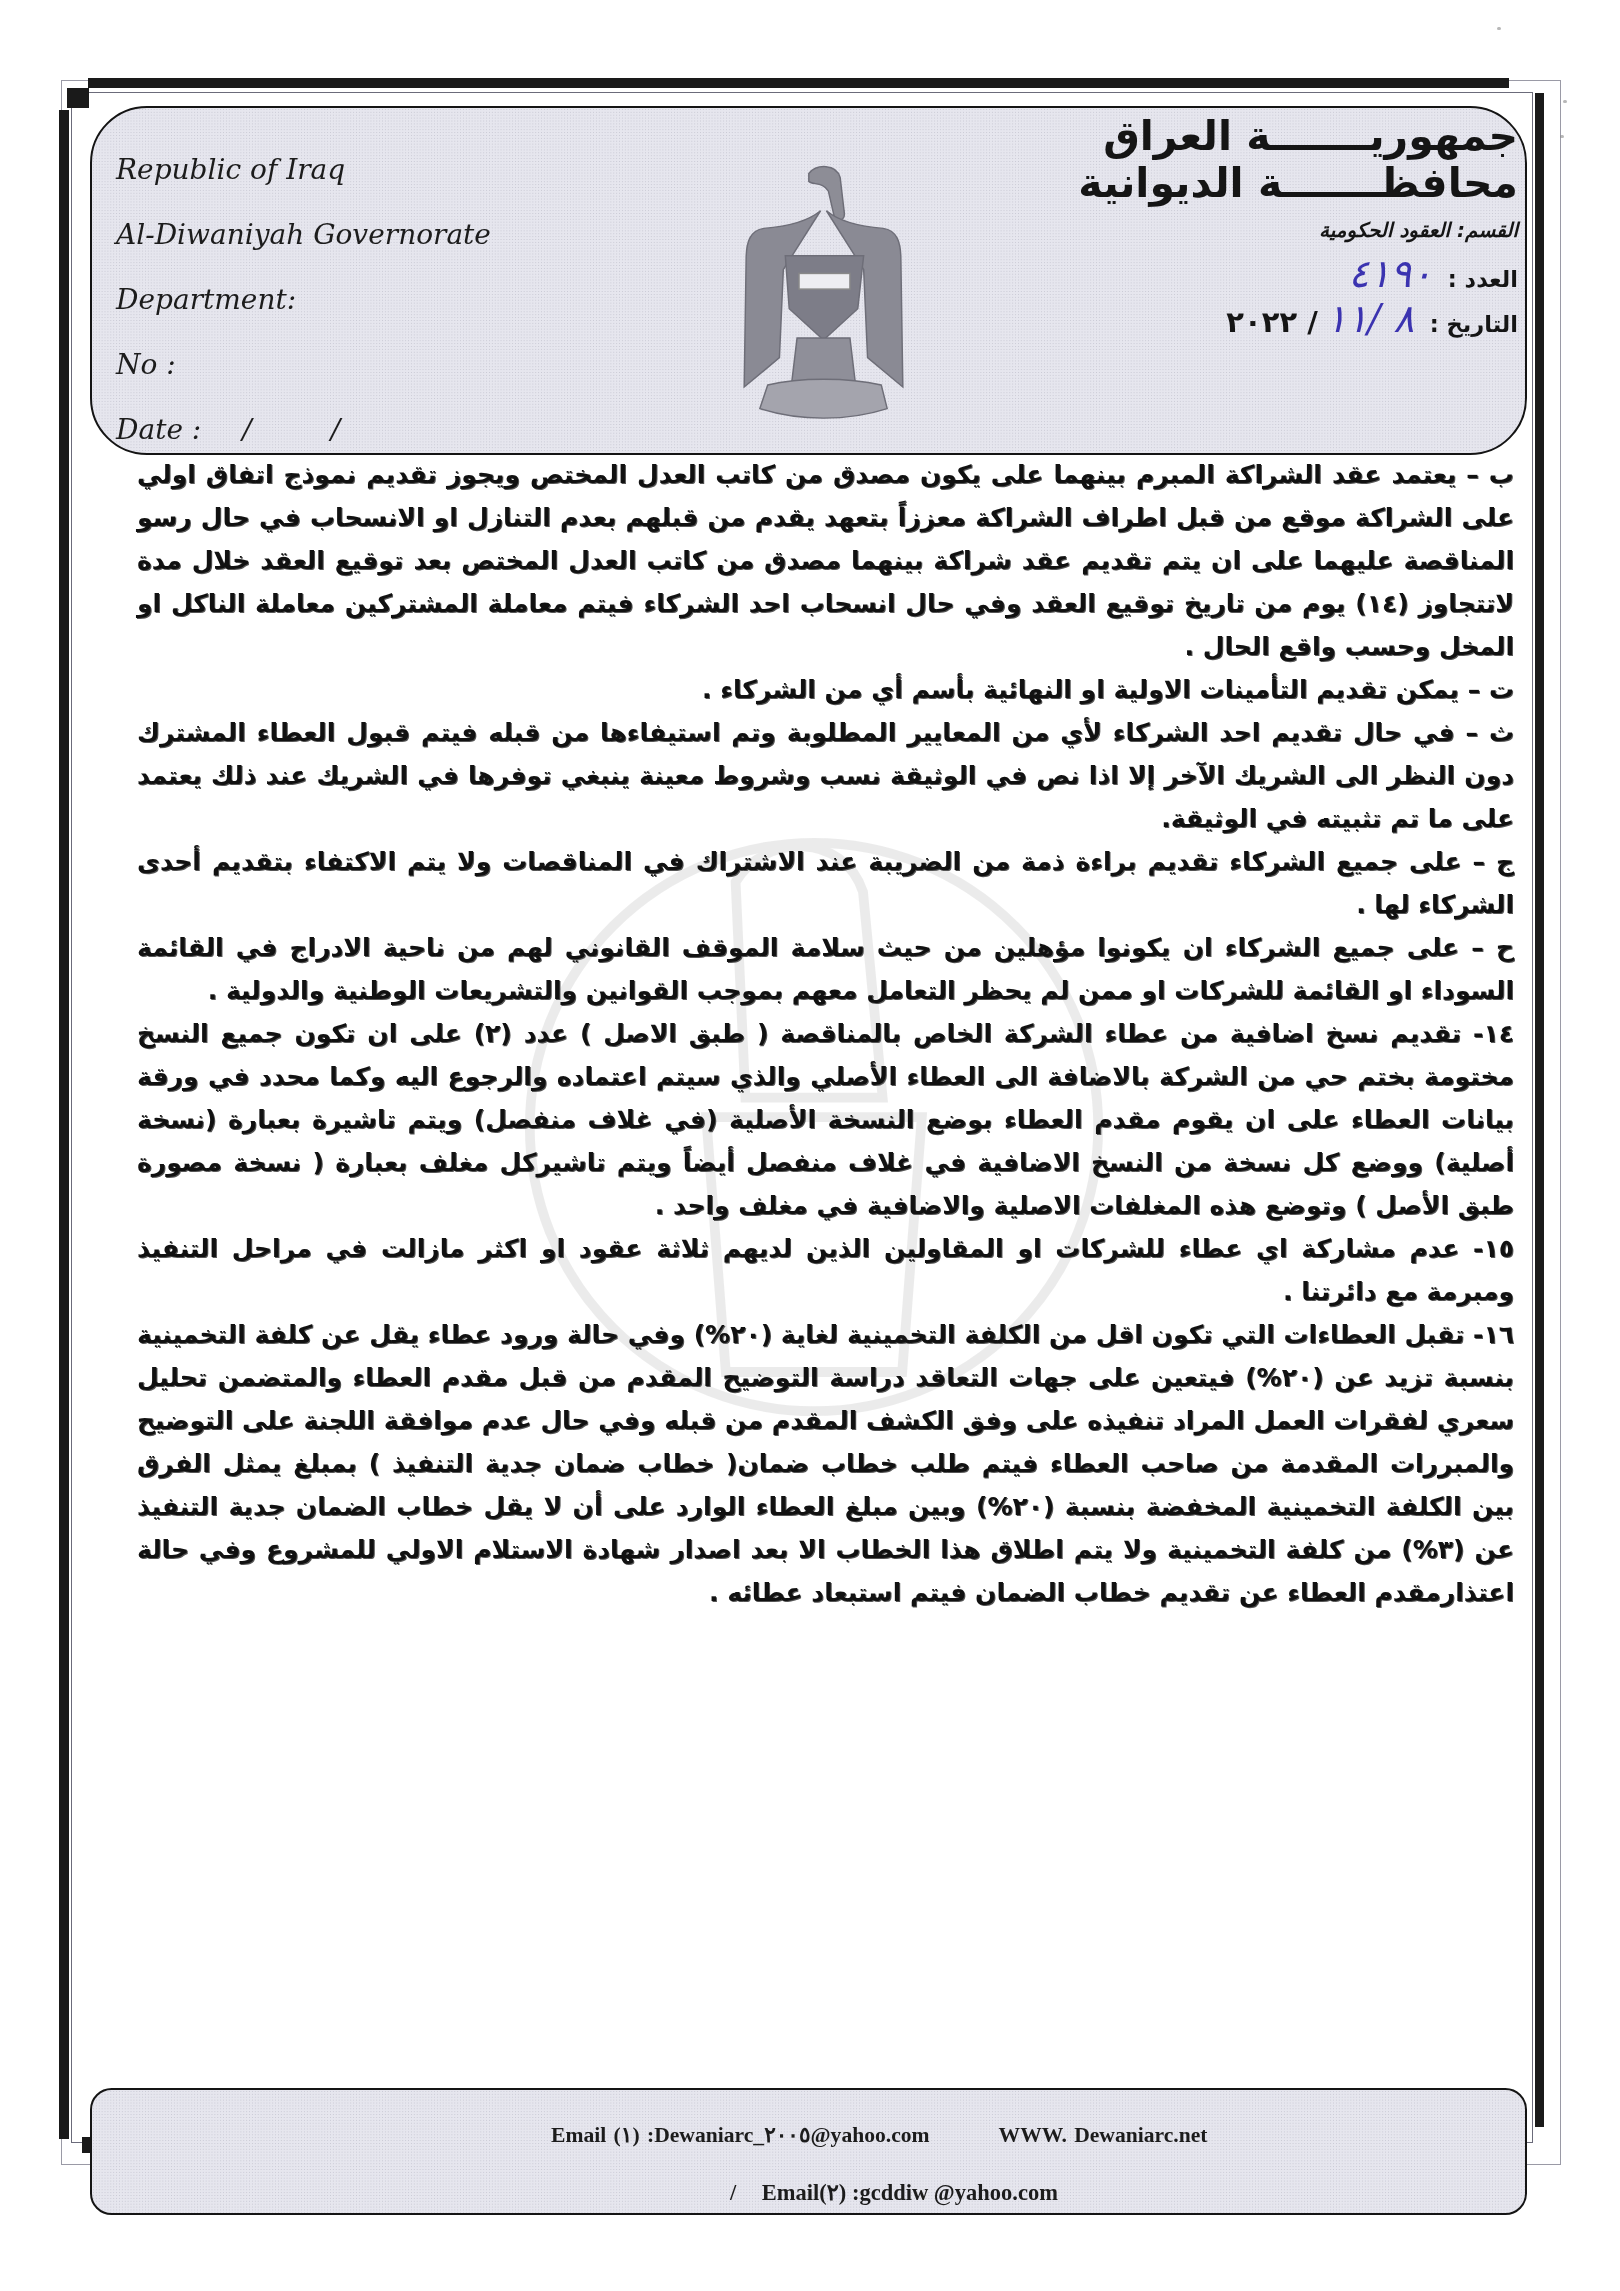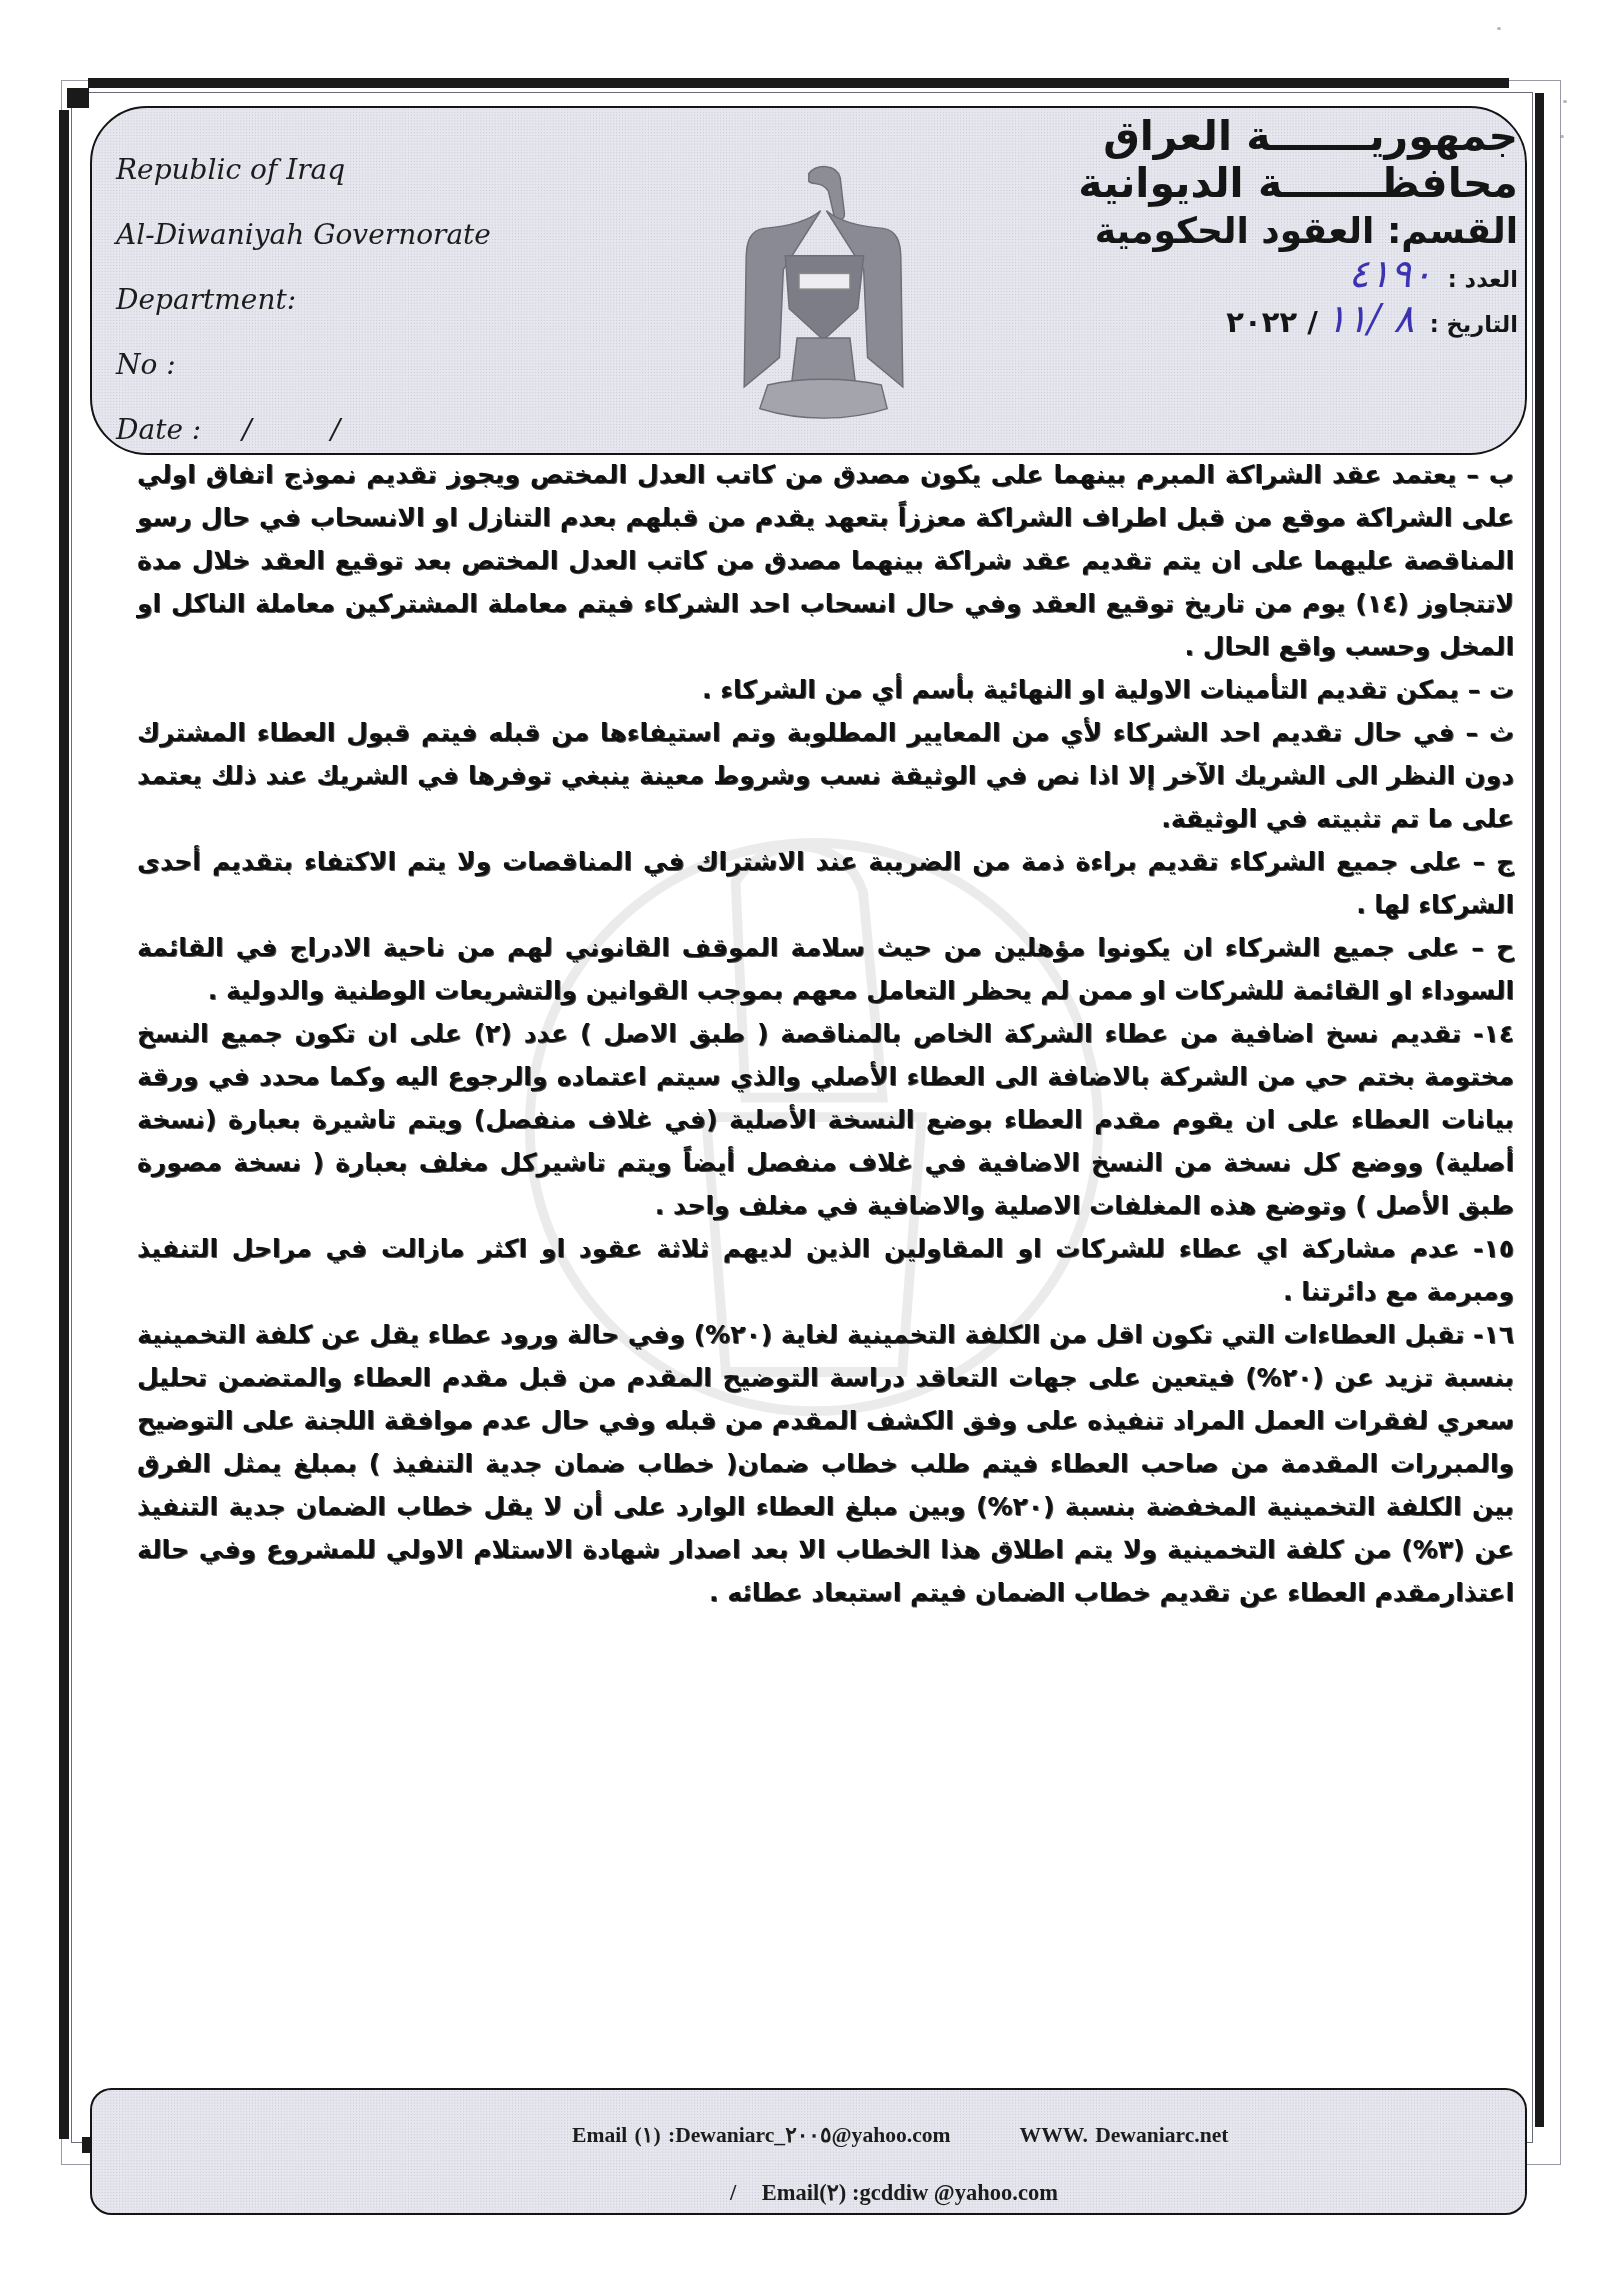--- a/index.html
+++ b/index.html
@@ -17,41 +17,41 @@
 
   
   .header-box { position: absolute; left: 90px; top: 106px; width: 1433px; height: 345px; border: 2.9px solid #141414; border-radius: 57px; background: #e6e6ee;
     background-image: radial-gradient(#c9c9d4 0.8px, transparent 0.9px); background-size: 2.9px 2.9px; }
   .en-block { position: absolute; left: 116px; top: 137px; font-family: "DejaVu Serif", serif; font-style: italic; font-size: 28px; color: #1c1c1c; line-height: 65px; }
   .en-line { display: block; white-space: nowrap; }
   .en-date-slashes { display: inline-block; margin-left: 41px; letter-spacing: 35px; }
 
   .ar-block { position: absolute; right: 102px; top: 113px; direction: rtl; text-align: right; font-family: "DejaVu Sans", sans-serif; font-weight: bold; color: #151515; }
   .ar-title { font-size: 41px; line-height: 47px; white-space: nowrap; }
-  .ar-dept { font-size: 36px; line-height: 47px; white-space: nowrap; }
+  .ar-dept { font-size: 20px; line-height: 47px; white-space: nowrap; font-style: italic; }
   .ar-field { font-size: 22.5px; line-height: 39px; white-space: nowrap; }
   .handwritten { font-family: "DejaVu Serif", serif; font-weight: normal; color: #3b33b0; font-size: 39px; font-style: italic; display: inline-block; margin-right: 7.8px; }
   .printed-year { font-size: 29px; }
 
   
   .emblem { position: absolute; left: 691px; top: 152px; width: 265px; height: 284px; }
 
   
   .watermark { position: absolute; left: 510px; top: 686px; width: 608px; height: 882px; opacity: 0.09; }
 
   
   .body-text { position: absolute; left: 137px; top: 453px; width: 1377px; direction: rtl; text-align: justify; font-family: "DejaVu Sans", sans-serif; font-weight: bold; color: #111; font-size: 25px; line-height: 43px;
     text-shadow: 1px 1px 0 #555; }
   .para { margin: 0; text-align-last: right; }
   .para .lead { display: inline; }
 
   
   .footer-box { position: absolute; left: 90px; top: 2088px; width: 1433px; height: 123px; border: 2.9px solid #141414; border-radius: 21.6px; background: #e6e6ee;
     background-image: radial-gradient(#c9c9d4 0.8px, transparent 0.9px); background-size: 2.9px 2.9px; }
-  .footer-line1 { position: absolute; left: 572px; top: 2122px; font-family: "Liberation Serif", serif; font-weight: bold; font-size: 21.6px; color: #1c1c1c; white-space: nowrap; word-spacing: 2px; }
+  .footer-line1 { position: absolute; left: 551px; top: 2122px; font-family: "Liberation Serif", serif; font-weight: bold; font-size: 21.6px; color: #1c1c1c; white-space: nowrap; word-spacing: 2px; }
   .footer-line1 .gap { display: inline-block; width: 69px; }
   .footer-line2 { position: absolute; left: 730px; top: 2150px; font-family: "Liberation Serif", serif; font-weight: bold; font-size: 22.5px; color: #1c1c1c; white-space: nowrap; margin-top: 29px; }
   .footer-line2 .sep { display: inline-block; margin-right: 25.5px; }
 
   .speck { position: absolute; width: 3.9px; height: 2.9px; background: #888; border-radius: 2px; opacity: 0.6; }
 </style>
 </head>
 <body>
 
 <div class="frame-outer"></div>

